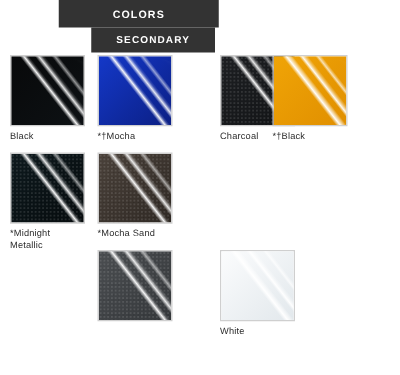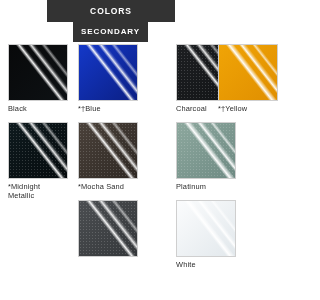--- a/index.html
+++ b/index.html
@@ -38,21 +38,21 @@
   #hdr-primary {
     left: 47px;
     top: 0;
     width: 128px;
     height: 22px;
     font-size: 8.5px;
   }
   #hdr-secondary {
     left: 73px;
     top: 22px;
-    width: 75px;
+    width: 99px;
     height: 20px;
     font-size: 8px;
   }
 
   
   #grid {
     position: absolute;
     left: 8px;
     top: 44px;
     width: 277px;
@@ -176,39 +176,39 @@
         </div>
         <div class="label">Black</div>
       </div>
       <div class="cell c1">
         <div class="swatch">
           <div class="base" style="background: linear-gradient(135deg, rgb(20, 56, 200) 0%, rgb(11, 31, 132) 100%);"></div>
           <div class="flake"></div>
           <div class="gloss2"></div>
           <div class="gloss"></div>
         </div>
-        <div class="label">*†Blue</div>
+        <div class="label">*†Mocha</div>
       </div>
       <div class="cell c2">
         <div class="swatch">
           <div class="base" style="background: linear-gradient(135deg, rgb(29, 31, 34) 0%, rgb(18, 20, 22) 100%);"></div>
           <div class="flake" style="opacity: 0.55;"></div>
           <div class="gloss2"></div>
           <div class="gloss"></div>
         </div>
         <div class="label">Charcoal</div>
       </div>
       <div class="cell c3">
         <div class="swatch light">
           <div class="base" style="background: linear-gradient(135deg, rgb(240, 164, 6) 0%, rgb(224, 143, 0) 100%);"></div>
           <div class="flake"></div>
           <div class="gloss2"></div>
           <div class="gloss"></div>
         </div>
-        <div class="label">*†Yellow</div>
+        <div class="label">*†Black</div>
       </div>
     </div>
     <div class="row">
       <div class="cell c0">
         <div class="swatch">
           <div class="base" style="background: linear-gradient(135deg, rgb(14, 26, 30) 0%, rgb(6, 11, 13) 100%);"></div>
           <div class="flake" style="opacity: 0.55;"></div>
           <div class="gloss2"></div>
           <div class="gloss"></div>
         </div>
@@ -217,29 +217,20 @@
       </div>
       <div class="cell c1">
         <div class="swatch">
           <div class="base" style="background: linear-gradient(135deg, rgb(74, 65, 58) 0%, rgb(46, 40, 35) 100%);"></div>
           <div class="flake" style="opacity: 0.55;"></div>
           <div class="gloss2"></div>
           <div class="gloss"></div>
         </div>
         <div class="label">*Mocha Sand</div>
       </div>
-      <div class="cell c2">
-        <div class="swatch light">
-          <div class="base" style="background: linear-gradient(135deg, rgb(141, 168, 158) 0%, rgb(110, 138, 131) 100%);"></div>
-          <div class="flake" style="opacity: 0.55;"></div>
-          <div class="gloss2"></div>
-          <div class="gloss"></div>
-        </div>
-        <div class="label">Platinum</div>
-      </div>
     </div>
     <div class="row">
       <div class="cell c1">
         <div class="swatch">
           <div class="base" style="background: linear-gradient(135deg, rgb(75, 78, 81) 0%, rgb(52, 55, 58) 100%);"></div>
           <div class="flake" style="opacity: 0.55;"></div>
           <div class="gloss2"></div>
           <div class="gloss"></div>
         </div>
       </div>

